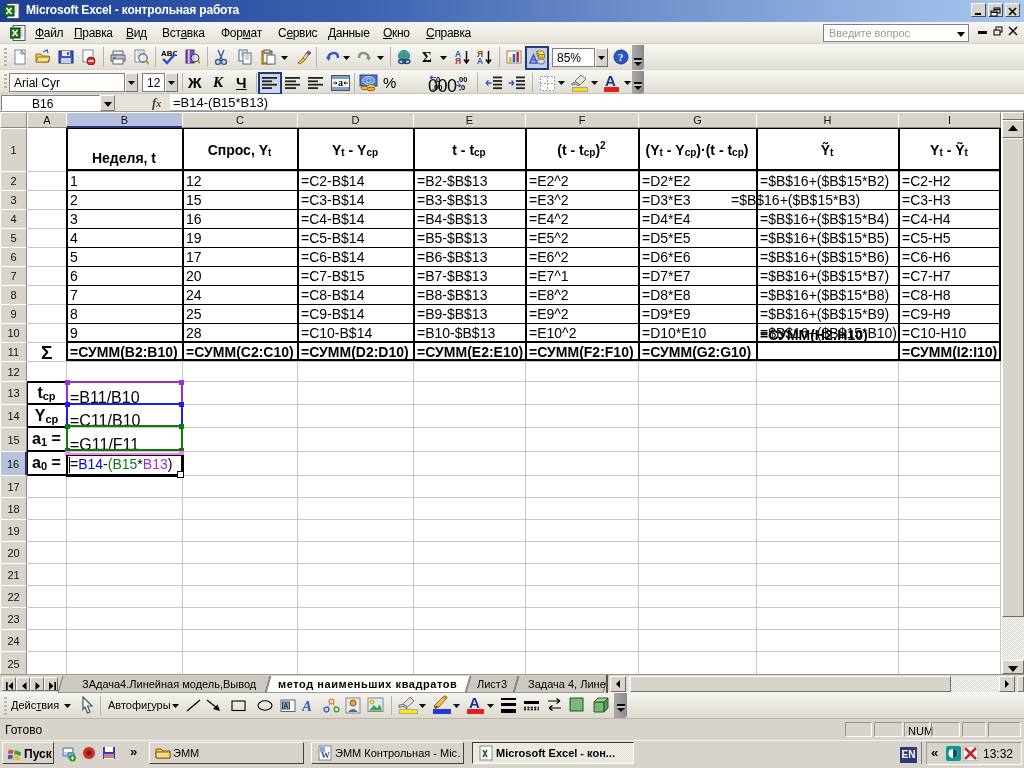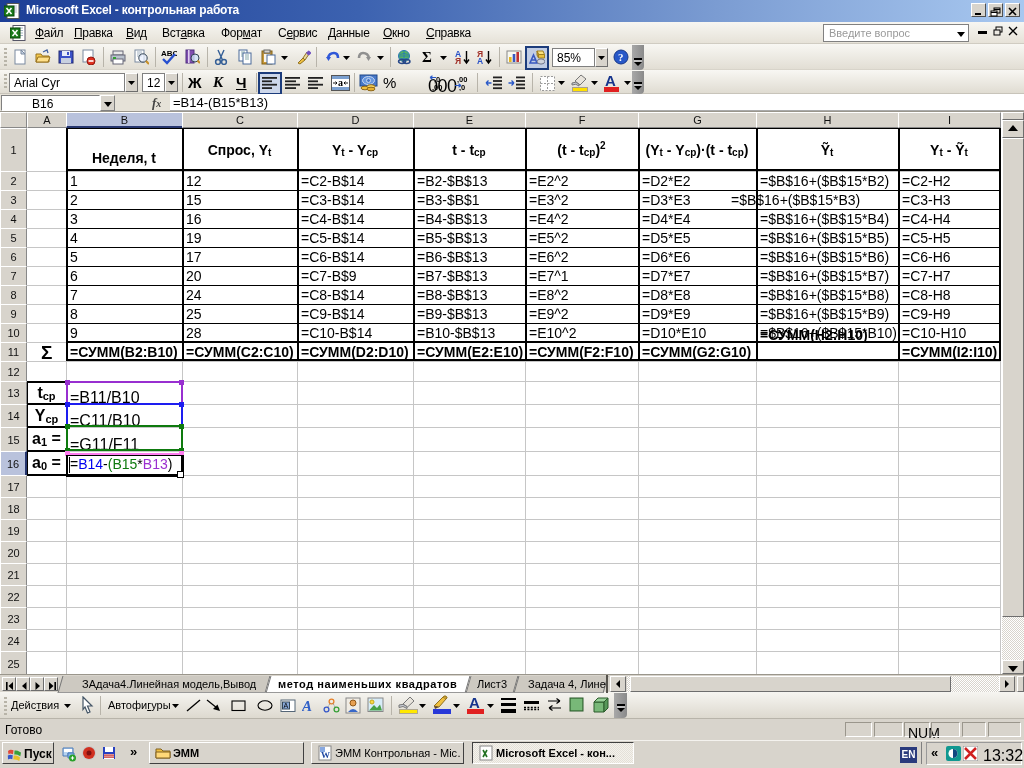--- a/index.html
+++ b/index.html
@@ -439,21 +439,21 @@
 <div class="cell" style="left:186px;top:172px">12</div>
 <div class="cell" style="left:301px;top:172px">=C2-B$14</div>
 <div class="cell" style="left:417px;top:172px">=B2-$B$13</div>
 <div class="cell" style="left:529px;top:172px">=E2^2</div>
 <div class="cell" style="left:642px;top:172px">=D2*E2</div>
 <div class="cell" style="left:760px;top:172px">=$B$16+($B$15*B2)</div>
 <div class="cell" style="left:902px;top:172px">=C2-H2</div>
 <div class="cell" style="left:70px;top:191px">2</div>
 <div class="cell" style="left:186px;top:191px">15</div>
 <div class="cell" style="left:301px;top:191px">=C3-B$14</div>
-<div class="cell" style="left:417px;top:191px">=B3-$B$1</div>
+<div class="cell" style="left:417px;top:191px">=B3-$B$13</div>
 <div class="cell" style="left:529px;top:191px">=E3^2</div>
 <div class="cell" style="left:642px;top:191px">=D3*E3</div>
 <div class="cell" style="left:731px;top:191px">=$B$16+($B$15*B3)</div>
 <div class="cell" style="left:902px;top:191px">=C3-H3</div>
 <div class="cell" style="left:70px;top:210px">3</div>
 <div class="cell" style="left:186px;top:210px">16</div>
 <div class="cell" style="left:301px;top:210px">=C4-B$14</div>
 <div class="cell" style="left:417px;top:210px">=B4-$B$13</div>
 <div class="cell" style="left:529px;top:210px">=E4^2</div>
 <div class="cell" style="left:642px;top:210px">=D4*E4</div>
@@ -470,21 +470,21 @@
 <div class="cell" style="left:70px;top:248px">5</div>
 <div class="cell" style="left:186px;top:248px">17</div>
 <div class="cell" style="left:301px;top:248px">=C6-B$14</div>
 <div class="cell" style="left:417px;top:248px">=B6-$B$13</div>
 <div class="cell" style="left:529px;top:248px">=E6^2</div>
 <div class="cell" style="left:642px;top:248px">=D6*E6</div>
 <div class="cell" style="left:760px;top:248px">=$B$16+($B$15*B6)</div>
 <div class="cell" style="left:902px;top:248px">=C6-H6</div>
 <div class="cell" style="left:70px;top:267px">6</div>
 <div class="cell" style="left:186px;top:267px">20</div>
-<div class="cell" style="left:301px;top:267px">=C7-B$9</div>
+<div class="cell" style="left:301px;top:267px">=C7-B$15</div>
 <div class="cell" style="left:417px;top:267px">=B7-$B$13</div>
 <div class="cell" style="left:529px;top:267px">=E7^1</div>
 <div class="cell" style="left:642px;top:267px">=D7*E7</div>
 <div class="cell" style="left:760px;top:267px">=$B$16+($B$15*B7)</div>
 <div class="cell" style="left:902px;top:267px">=C7-H7</div>
 <div class="cell" style="left:70px;top:286px">7</div>
 <div class="cell" style="left:186px;top:286px">24</div>
 <div class="cell" style="left:301px;top:286px">=C8-B$14</div>
 <div class="cell" style="left:417px;top:286px">=B8-$B$13</div>
 <div class="cell" style="left:529px;top:286px">=E8^2</div>
@@ -696,21 +696,21 @@
 <svg class="a" style="left:616px;top:704px" width="10" height="12">
     <rect x="1" y="0" width="8" height="2" fill="#000"></rect>
     <path d="M1 4 L9 4 L5 8 Z" fill="#000"></path>
     <path d="M1 3 h8" stroke="#fff" stroke-width="0.8"></path>
   </svg>
 <div class="a" style="left:0;top:719px;width:1024px;height:21px;background:#d8d4cc">
 <div class="a" style="left:5px;top:4px;font-size:12px">Готово</div>
 <div class="a" style="left:845px;top:3px;width:27px;height:15px;border:1px solid;border-color:#9a968c #fff #fff #9a968c"></div>
 <div class="a" style="left:874px;top:3px;width:29px;height:15px;border:1px solid;border-color:#9a968c #fff #fff #9a968c"></div>
 <div class="a" style="left:904px;top:3px;width:26px;height:15px;border:1px solid;border-color:#9a968c #fff #fff #9a968c">
-      <div class="a" style="left:3px;top:2px;font-size:14px">NUM</div>
+      <div class="a" style="left:3px;top:2px;font-size:11px">NUM</div>
     </div>
 <div class="a" style="left:931px;top:3px;width:29px;height:15px;border:1px solid;border-color:#9a968c #fff #fff #9a968c"></div>
 <div class="a" style="left:962px;top:3px;width:24px;height:15px;border:1px solid;border-color:#9a968c #fff #fff #9a968c"></div>
 <div class="a" style="left:988px;top:3px;width:33px;height:15px;border:1px solid;border-color:#9a968c #fff #fff #9a968c"></div>
 </div>
 <div class="a" style="left:0;top:740px;width:1024px;height:28px;background:#d8d4cc;border-top:1px solid #f4f2ee"></div>
 <div class="a" style="left:2px;top:742px;width:52px;height:22px;background:#d8d4cc;border:1px solid;border-color:#fff #404040 #404040 #fff">
 <svg class="a" style="left:3px;top:3px" width="17" height="16" viewBox="0 0 17 16">
       <path d="M2 5 Q4 3 6.5 4 L7.5 4.3 L7 8.3 L6 8 Q4 7 2.5 8.5 Z" fill="#e04838"></path>
       <path d="M8.5 4.6 Q11 4 13.5 5.8 L15 6.6 L14.3 10.2 L13 9.5 Q11 8 8.3 8.6 Z" fill="#38a038"></path>
@@ -737,21 +737,21 @@
     <rect x="3" y="9" width="10" height="5" fill="#fff"></rect>
     <rect x="3" y="9.5" width="10" height="1.2" fill="#c02020"></rect>
     <rect x="3" y="11.5" width="10" height="1.2" fill="#c02020"></rect>
   </svg>
 <div class="a" style="left:130px;top:744px;font-size:13px;font-weight:bold">»</div>
 <div class="a" style="left:149px;top:742px;width:155px;height:22px;background:#d8d4cc;border:1px solid;border-color:#fff #404040 #404040 #fff"></div>
 <div class="a" style="left:155px;top:745px;width:16px;height:16px"><svg width="16" height="16">
       <path d="M1 4 L6 4 L8 6 L15 6 L15 13 L1 13 Z" fill="#f0c040" stroke="#806020"></path>
       <path d="M1 7 L15 7 L15 13 L1 13 Z" fill="#ffd878" stroke="#806020"></path>
     </svg></div>
-<div class="a" style="left:173px;top:747px;font-size:11px;font-weight:bold;white-space:nowrap;overflow:hidden;width:128px">ЭММ</div>
+<div class="a" style="left:173px;top:747px;font-size:11px;font-weight:normal;white-space:nowrap;overflow:hidden;width:128px">ЭММ</div>
 <div class="a" style="left:311px;top:742px;width:153px;height:22px;background:#d8d4cc;border:1px solid;border-color:#fff #404040 #404040 #fff"></div>
 <div class="a" style="left:317px;top:745px;width:16px;height:16px"><svg width="16" height="16">
       <rect x="2" y="1" width="12" height="14" fill="#fff" stroke="#888"></rect>
       <rect x="3" y="2" width="5" height="5" fill="#88a8e0"></rect>
       <text x="4" y="13" font-size="9" font-weight="bold" fill="#2048a0" font-family="Liberation Serif">W</text>
     </svg></div>
 <div class="a" style="left:335px;top:747px;font-size:11px;font-weight:normal;white-space:nowrap;overflow:hidden;width:126px">ЭММ Контрольная - Mic…</div>
 <div class="a" style="left:472px;top:742px;width:162px;height:22px;background:repeating-conic-gradient(#f4f2ec 0 25%,#e4e0d8 0 50%) 0 0/2px 2px;border:1px solid;border-color:#404040 #fff #fff #404040"></div>
 <div class="a" style="left:478px;top:745px;width:16px;height:16px"><svg width="16" height="16">
       <rect x="2" y="1" width="12" height="14" fill="#fff" stroke="#888"></rect>
@@ -764,12 +764,12 @@
 <div class="a" style="left:931px;top:745px;font-size:13px;font-weight:bold">«</div>
 <svg class="a" style="left:946px;top:746px" width="15" height="15">
     <rect x="0" y="0" width="15" height="15" rx="2" fill="#109890"></rect>
     <circle cx="7" cy="7.5" r="4.5" fill="#fff"></circle>
     <path d="M7 3 A4.5 4.5 0 0 1 7 12 Z" fill="#104880"></path>
   </svg>
 <svg class="a" style="left:963px;top:746px" width="15" height="15">
     <rect x="0" y="0" width="15" height="15" fill="#fff" stroke="#888"></rect>
     <path d="M2 2 L13 13 M13 2 L2 13" stroke="#d02020" stroke-width="2.5"></path>
   </svg>
-<div class="a" style="left:983px;top:747px;font-size:16px">13:32</div>
+<div class="a" style="left:983px;top:747px;font-size:12px">13:32</div>
 </body></html>

